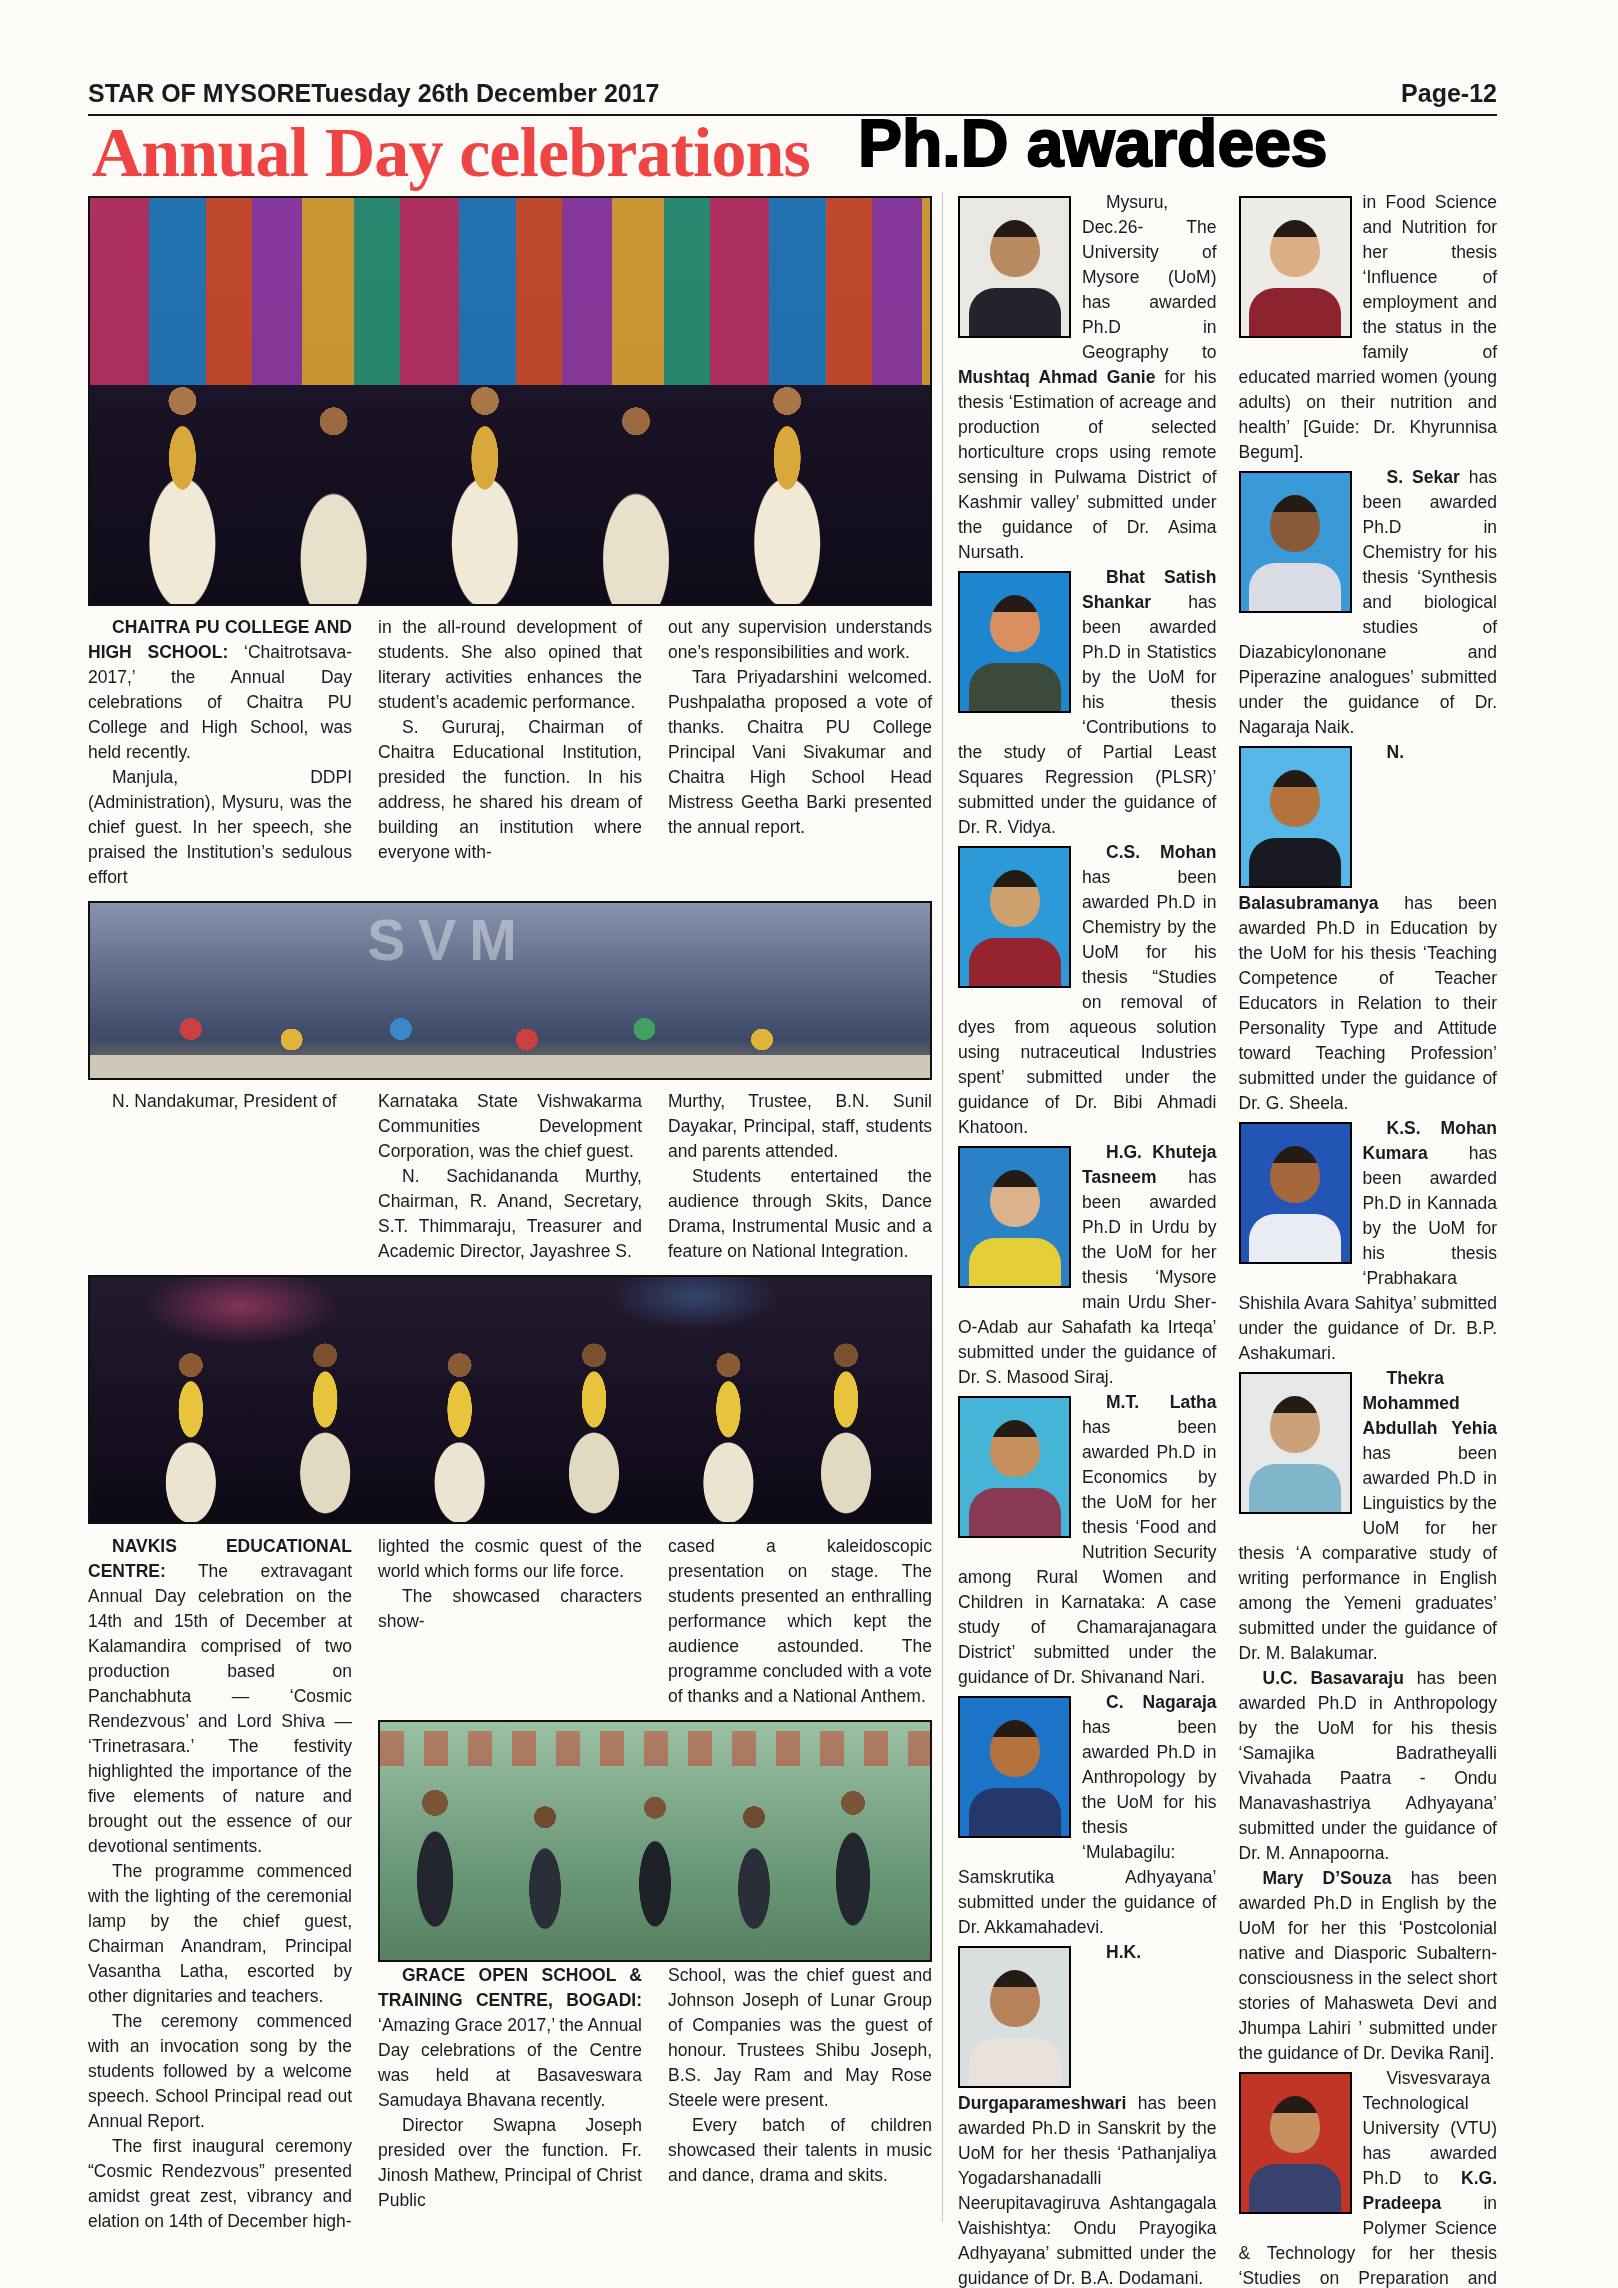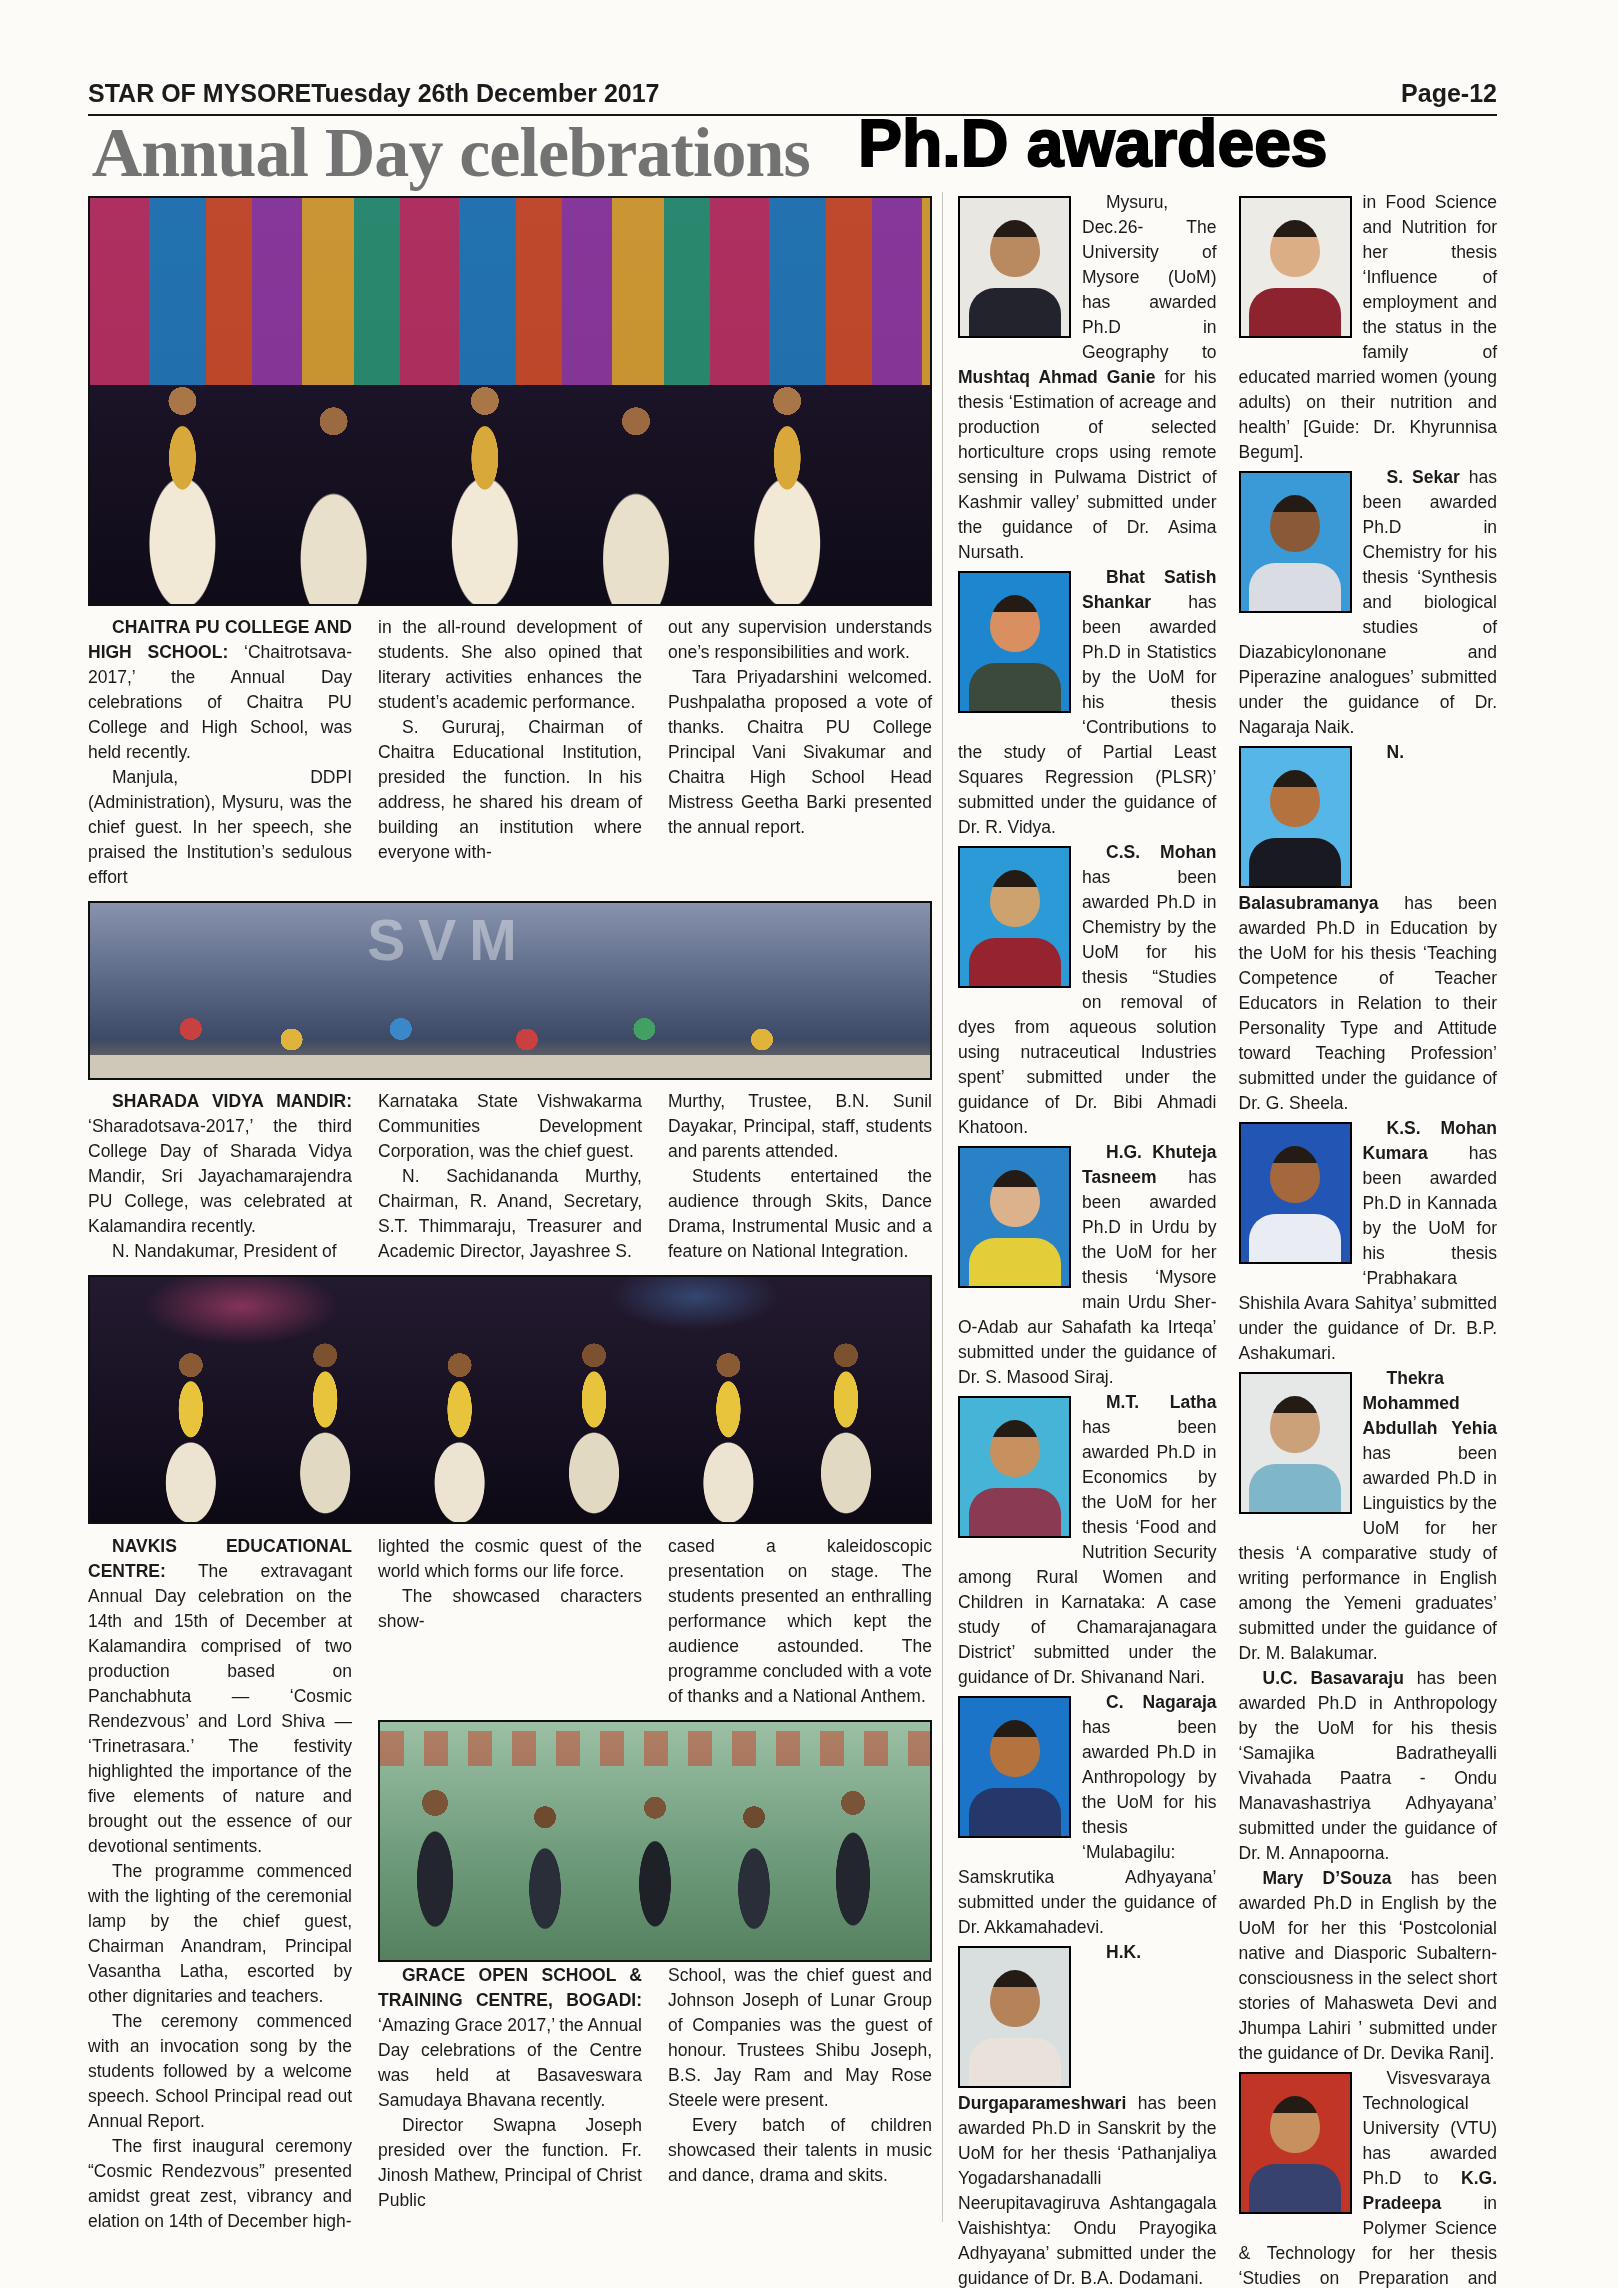--- a/index.html
+++ b/index.html
@@ -7,21 +7,21 @@
   .page{position:absolute;inset:0;background:#fcfbf8;overflow:hidden;}
 
   
   .masthead{position:absolute;left:88px;top:79px;width:1409px;display:flex;align-items:baseline;font-weight:bold;font-size:25px;letter-spacing:0px;}
   .masthead .date{}
   .masthead .pageno{margin-left:auto;}
   .mastrule{position:absolute;left:88px;top:114px;width:1409px;height:1.8px;background:#161616;}
 
   
   .left-sec{position:absolute;left:88px;top:122px;width:844px;}
-  h1.annual{font-family:"Liberation Serif",serif;font-weight:bold;font-size:70px;line-height:61px;margin:0 0 13px 3.7px;letter-spacing:-0.9px;color:#737373;}
+  h1.annual{font-family:"Liberation Serif",serif;font-weight:bold;font-size:70px;line-height:61px;margin:0 0 13px 3.7px;letter-spacing:-0.9px;color:#ef4444;}
   .photo{position:relative;border:2.8px solid #101010;overflow:hidden;}
   .cols,.cols2{display:flex;gap:26px;margin:9.2px 0 11px;}
   .col{flex:1;min-width:0;}
   .para{margin:0;text-indent:24px;text-align:justify;font-size:17.5px;line-height:25px;}
   .para b{font-weight:bold;}
   .nav-grid{display:flex;gap:26px;margin-top:9.2px;justify-content:center;}
   .nav-c1{width:264px;flex:none;}
   .nav-right{flex:1;min-width:0;}
   .nav-right .cols2{margin-top:0;}
 
@@ -144,21 +144,20 @@
           <p class="para">Tara Priyadarshini welcomed. Pushpalatha proposed a vote of thanks. Chaitra PU College Principal Vani Sivakumar and Chaitra High School Head Mistress Geetha Barki presented the annual report.</p>
         </div>
     </div>
 
     <div id="photo2" class="photo">
       <span class="svm">SVM</span>
     </div>
 
     <div class="cols">
       <div class="col">
-          <p class="para"><b>SHARADA VIDYA MANDIR:</b> ‘Sharadotsava-2017,’ the third College Day of Sharada Vidya Mandir, Sri Jayachamarajendra PU College, was celebrated at Kalamandira recently.</p>
           <p class="para">N. Nandakumar, President of</p>
         </div>
       <div class="col">
           <p class="para" style="text-indent: 0px;">Karnataka State Vishwakarma Communities Development Corporation, was the chief guest.</p>
           <p class="para">N. Sachidananda Murthy, Chairman, R. Anand, Secretary, S.T. Thimmaraju, Treasurer and Academic Director, Jayashree S.</p>
         </div>
       <div class="col">
           <p class="para" style="text-indent: 0px;">Murthy, Trustee, B.N. Sunil Dayakar, Principal, staff, students and parents attended.</p>
           <p class="para">Students entertained the audience through Skits, Dance Drama, Instrumental Music and a feature on National Integration.</p>
         </div>

